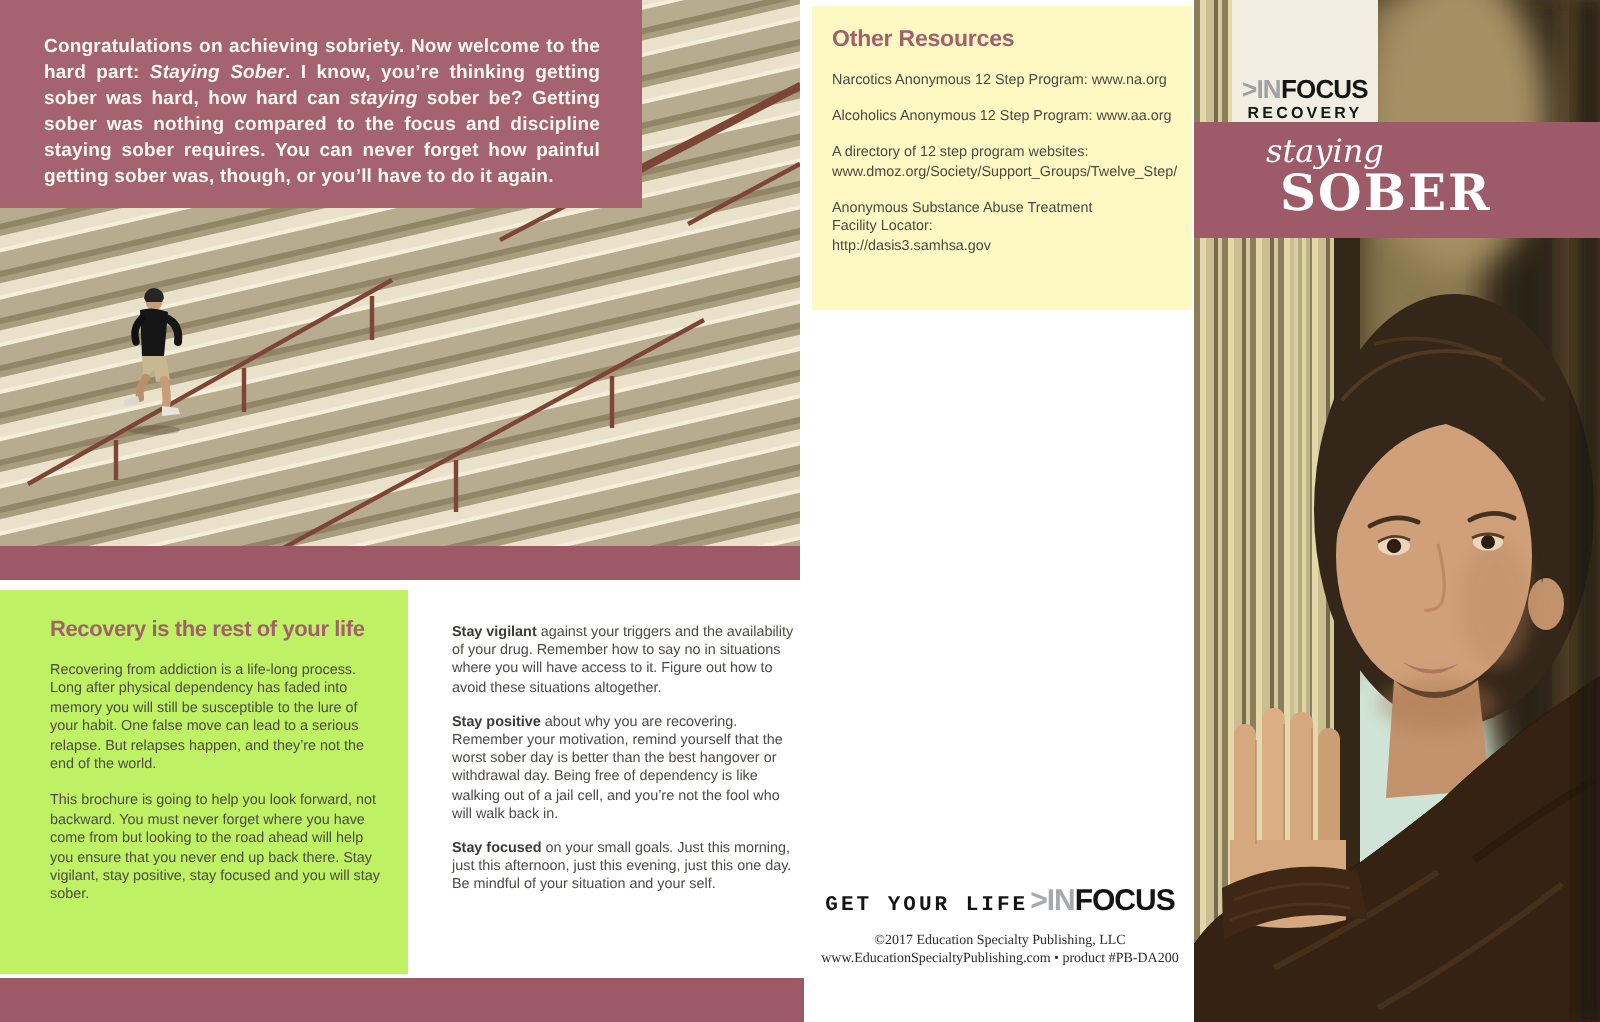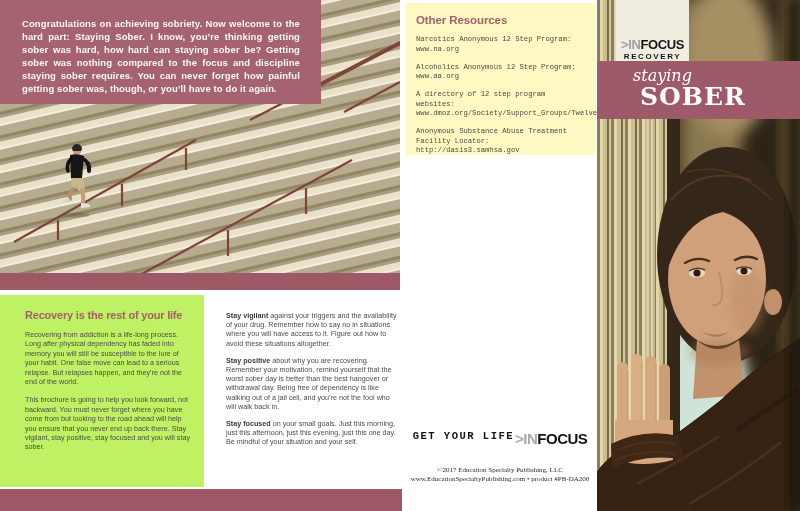--- a/index.html
+++ b/index.html
@@ -8,46 +8,46 @@
 
   
   .stairs-photo{position:absolute;left:0;top:0;width:400px;height:273px;}
   .stairs-photo svg{display:block;}
   .photo-strip{position:absolute;left:0;top:273px;width:400px;height:17px;background:#9d5a66;}
 
   
   .intro-box{position:absolute;left:0;top:0;width:321px;height:104px;background:#a4636f;
     box-sizing:border-box;padding:17px 21px 0 22px;color:#fdf8f3;
     font-size:9.5px;font-weight:bold;line-height:13px;text-align:justify;letter-spacing:.1px;}
-  .intro-box .it{}
+  .intro-box .it{font-style:italic;}
 
   
   .recovery-panel{position:absolute;left:0;top:295px;width:204px;height:192px;background:#bef264;
     box-sizing:border-box;padding:14px 13px 0 25px;}
   .recovery-heading{color:#a2606c;font-size:11px;font-weight:bold;letter-spacing:-.2px;
     white-space:nowrap;margin:0 0 9px 0;}
   .body-copy{color:#4f4a45;font-size:7.2px;line-height:9.4px;margin:0 0 9px 0;}
 
   
   .tips-column{position:absolute;left:226px;top:311px;width:172px;}
   .tip{color:#4f4a45;font-size:7.2px;line-height:9.2px;margin:0 0 8px 0;}
   .tip b{color:#3f3a36;}
 
   
   .bottom-strip{position:absolute;left:0;top:489px;width:402px;height:22px;background:#9d5a66;}
 
   
   .resources-panel{position:absolute;left:406px;top:3px;width:190px;height:152px;background:#fef9c3;
     box-sizing:border-box;padding:11px 8px 0 10px;}
   .resources-heading{color:#a2606c;font-size:11.5px;font-weight:bold;letter-spacing:-.1px;margin:0 0 9px 0;}
-  .resource-item{color:#4d4843;font-size:7.2px;line-height:9.5px;margin:0 0 8.5px 0;white-space:pre-line;font-family:Liberation Mono, monospace;}
-
-  
-  .footer-brand{position:absolute;left:400px;top:430px;width:200px;display:flex;
-    justify-content:center;align-items:flex-start;}
+  .resource-item{color:#4d4843;font-size:7.2px;line-height:9.5px;margin:0 0 8.5px 0;white-space:pre-line;}
+
+  
+  .footer-brand{position:absolute;left:400px;top:442px;width:200px;display:flex;
+    justify-content:center;align-items:flex-end;}
   .brand-prefix{font-family:"Liberation Mono","DejaVu Sans Mono",monospace;font-weight:bold;
     font-size:10.5px;letter-spacing:1.5px;color:#141414;}
   .brand-in{font-size:15px;font-weight:bold;letter-spacing:-.5px;color:#a7a9ac;margin-left:1px;}
   .brand-focus{font-size:15px;font-weight:bold;letter-spacing:-.5px;color:#141414;}
   .footer-copy{position:absolute;left:398px;top:466px;width:204px;text-align:center;
     font-family:"Liberation Serif","DejaVu Serif",serif;font-size:7px;line-height:8.6px;color:#2b2b2b;}
 
   
   .woman-photo{position:absolute;left:597px;top:0;width:203px;height:511px;}
   .woman-photo svg{display:block;}

